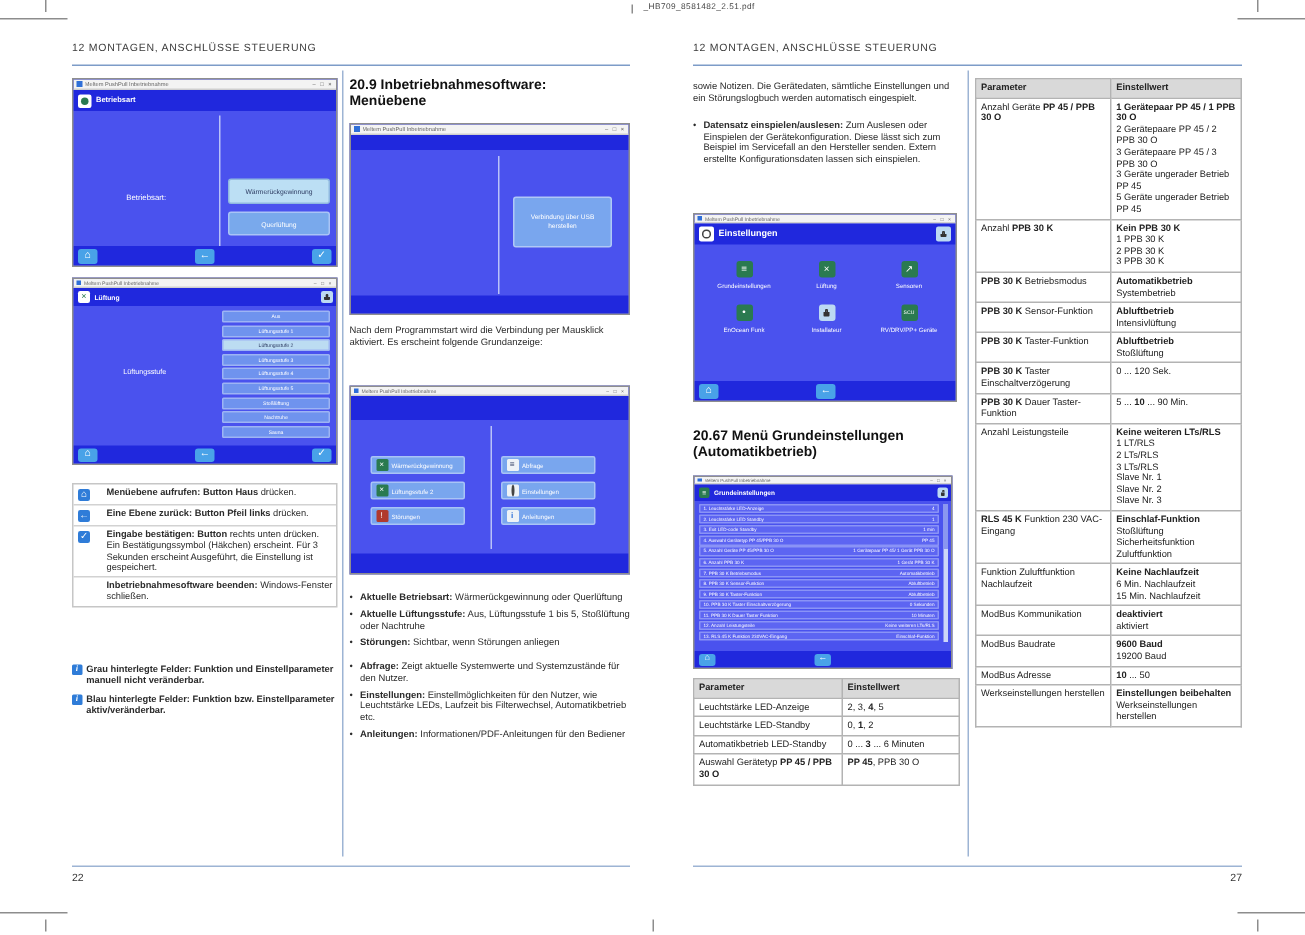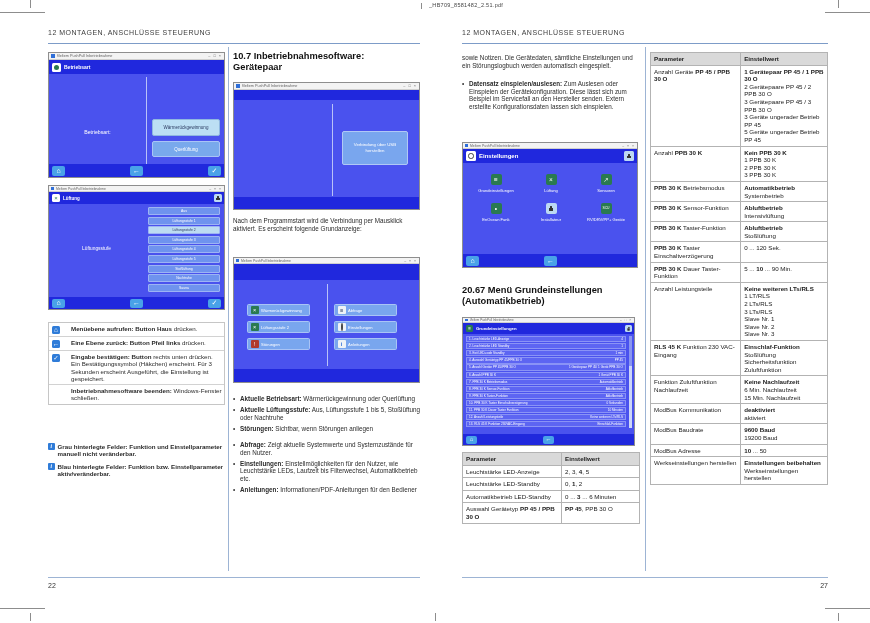--- a/index.html
+++ b/index.html
@@ -179,22 +179,22 @@
   <div class="note" style="left:0;top:418px;width:177px;">
     <span class="nicon">i</span>
     <span>Grau hinterlegte Felder: Funktion und Einstellparameter manuell nicht veränderbar.</span>
   </div>
   <div class="note" style="left:0;top:438px;width:177px;">
     <span class="nicon">i</span>
     <span>Blau hinterlegte Felder: Funktion bzw. Einstellparameter aktiv/veränderbar.</span>
   </div>
 
   <div class="h2x" style="left:185px;top:26px;width:187px;">
-    <div>10.7 Inbetriebnahmesoftware:</div>
-    <div>Gerätepaar</div>
+    <div>20.9 Inbetriebnahmesoftware:</div>
+    <div>Menüebene</div>
   </div>
 
   <div class="win" style="left:185px;top:57px;width:187px;height:128px;">
     <div class="tbar" style="height:7px;">
       <span class="tic"></span>
       <span class="ttl">Meltem PushPull Inbetriebnahme</span>
       <span class="tct">–  □  ×</span>
     </div>
     <div class="mband" style="top:7px;height:10px;"></div>
     <div class="bodydiv" style="left:98px;top:21px;height:92px;"></div>

